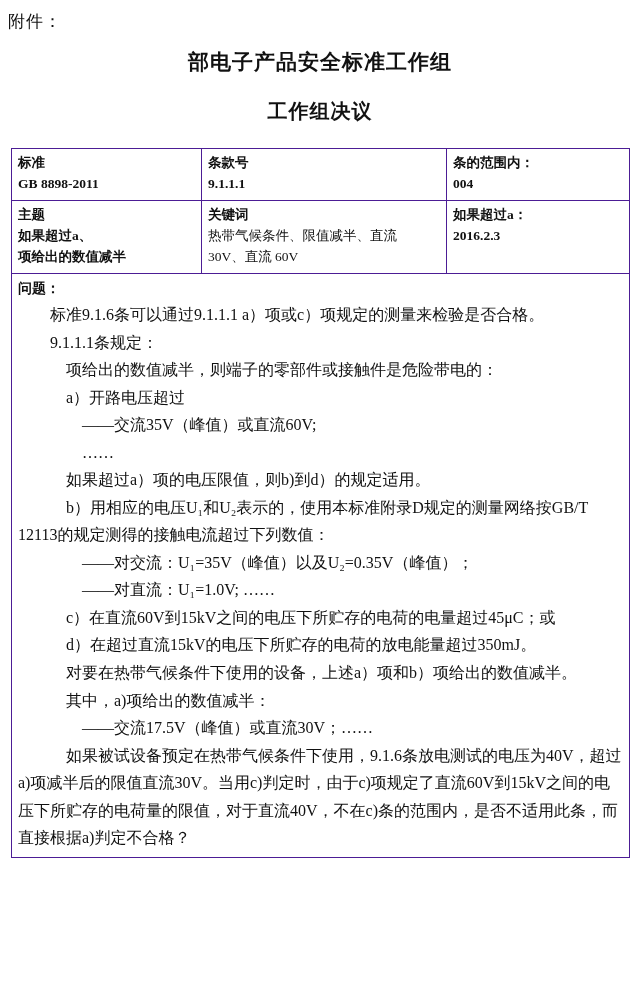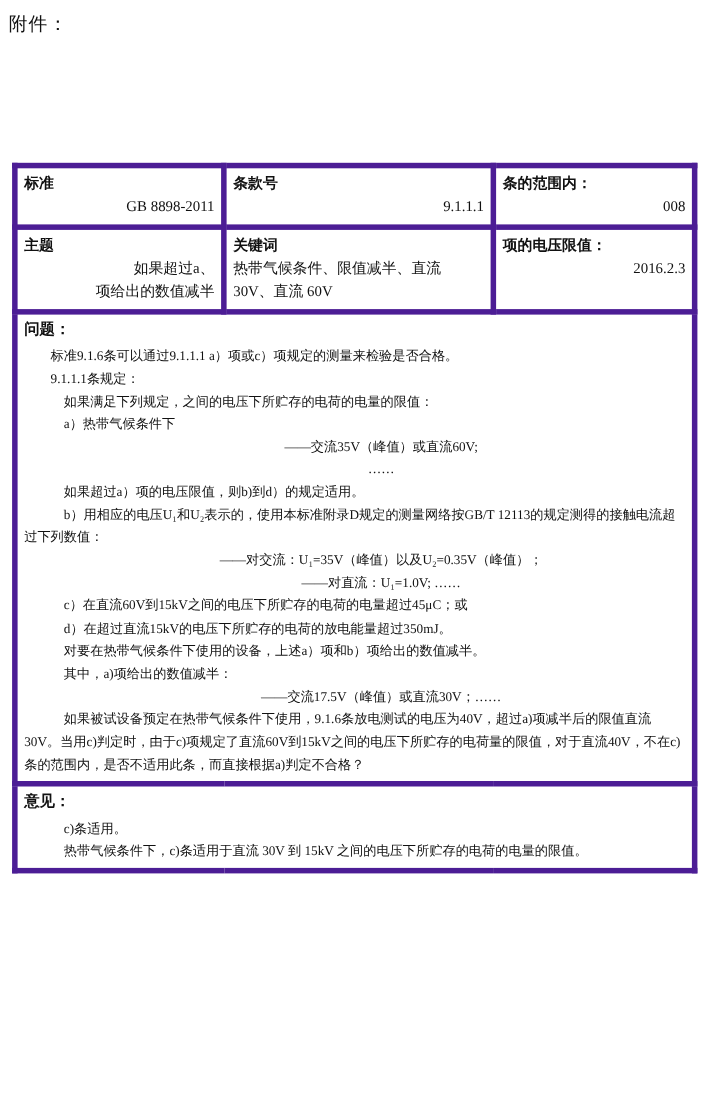--- a/index.html
+++ b/index.html
@@ -49,131 +49,126 @@
   }
   table.doc {
     position: absolute;
     left: 11px;
     top: 148px;
     width: 618px;
     border-collapse: collapse;
     table-layout: fixed;
   }
   table.doc td {
-    border: 5px solid #4c1d95;
+    border: 1px solid #4c1d95;
     vertical-align: top;
     padding: 4px 6px 5px 6px;
     font-size: 13.5px;
     line-height: 1.55;
   }
   td.c1 { width: 190px; }
   td.c2 { width: 245px; }
   td.c3 { width: 183px; }
   .lbl {
     font-weight: bold;
     display: block;
   }
   .val {
-    font-weight: normal;
+    font-weight: bold;
     display: block;
-    text-align: right;
   }
   .kw-line { font-weight: normal; display: block; }
   .sec-head {
     font-weight: bold;
     font-size: 14px;
     display: block;
     margin-bottom: 2px;
   }
   td.full {
     padding: 5px 8px 8px 8px;
   }
   .body-p {
-    font-size: 12px;
+    font-size: 16px;
     line-height: 1.72;
     text-indent: 2em;
     margin: 0;
   }
   .body-p.sub {
     text-indent: 3em;
   }
   .body-p.sub2 {
     text-indent: 4em;
-    text-align: center;
   }
 </style>
 </head>
 <body>
 
 <div class="page">
 
   <div class="attach">附件：</div>
 
+  <div class="title-block">
+    <div class="title-main">部电子产品安全标准工作组</div>
+    <div class="title-sub">工作组决议</div>
+  </div>
 
   <table class="doc">
     <colgroup>
       <col style="width:190px">
       <col style="width:245px">
       <col style="width:183px">
     </colgroup>
     <tbody>
       <tr>
         <td class="c1">
           <span class="lbl">标准</span>
           <span class="val">GB 8898-2011</span>
         </td>
         <td class="c2">
           <span class="lbl">条款号</span>
           <span class="val">9.1.1.1</span>
         </td>
         <td class="c3">
           <span class="lbl">条的范围内：</span>
-          <span class="val">008</span>
+          <span class="val">004</span>
         </td>
       </tr>
       <tr>
         <td class="c1">
           <span class="lbl">主题</span>
           <span class="val">如果超过a、</span>
           <span class="val">项给出的数值减半</span>
         </td>
         <td class="c2">
           <span class="lbl">关键词</span>
           <span class="kw-line">热带气候条件、限值减半、直流</span>
           <span class="kw-line">30V、直流 60V</span>
         </td>
         <td class="c3">
-          <span class="lbl">项的电压限值：</span>
+          <span class="lbl">如果超过a：</span>
           <span class="val">2016.2.3</span>
         </td>
       </tr>
       <tr>
         <td class="full" colspan="3">
           <span class="sec-head">问题：</span>
           <p class="body-p">标准9.1.6条可以通过9.1.1.1 a）项或c）项规定的测量来检验是否合格。</p>
           <p class="body-p">9.1.1.1条规定：</p>
-          <p class="body-p sub">如果满足下列规定，之间的电压下所贮存的电荷的电量的限值：</p>
-          <p class="body-p sub">a）热带气候条件下</p>
+          <p class="body-p sub">项给出的数值减半，则端子的零部件或接触件是危险带电的：</p>
+          <p class="body-p sub">a）开路电压超过</p>
           <p class="body-p sub2">——交流35V（峰值）或直流60V;</p>
           <p class="body-p sub2">……</p>
           <p class="body-p sub">如果超过a）项的电压限值，则b)到d）的规定适用。</p>
           <p class="body-p sub">b）用相应的电压U₁和U₂表示的，使用本标准附录D规定的测量网络按GB/T 12113的规定测得的接触电流超过下列数值：</p>
           <p class="body-p sub2">——对交流：U₁=35V（峰值）以及U₂=0.35V（峰值）；</p>
           <p class="body-p sub2">——对直流：U₁=1.0V;  ……</p>
           <p class="body-p sub">c）在直流60V到15kV之间的电压下所贮存的电荷的电量超过45μC；或</p>
           <p class="body-p sub">d）在超过直流15kV的电压下所贮存的电荷的放电能量超过350mJ。</p>
           <p class="body-p sub">对要在热带气候条件下使用的设备，上述a）项和b）项给出的数值减半。</p>
           <p class="body-p sub">其中，a)项给出的数值减半：</p>
           <p class="body-p sub2">——交流17.5V（峰值）或直流30V；……</p>
           <p class="body-p sub">如果被试设备预定在热带气候条件下使用，9.1.6条放电测试的电压为40V，超过a)项减半后的限值直流30V。当用c)判定时，由于c)项规定了直流60V到15kV之间的电压下所贮存的电荷量的限值，对于直流40V，不在c)条的范围内，是否不适用此条，而直接根据a)判定不合格？</p>
         </td>
       </tr>
-      <tr>
-        <td class="full" colspan="3">
-          <span class="sec-head">意见：</span>
-          <p class="body-p sub">c)条适用。</p>
-          <p class="body-p sub">热带气候条件下，c)条适用于直流 30V 到 15kV 之间的电压下所贮存的电荷的电量的限值。</p>
-        </td>
-      </tr>
     </tbody>
   </table>
 
 </div>
 
 </body></html>

